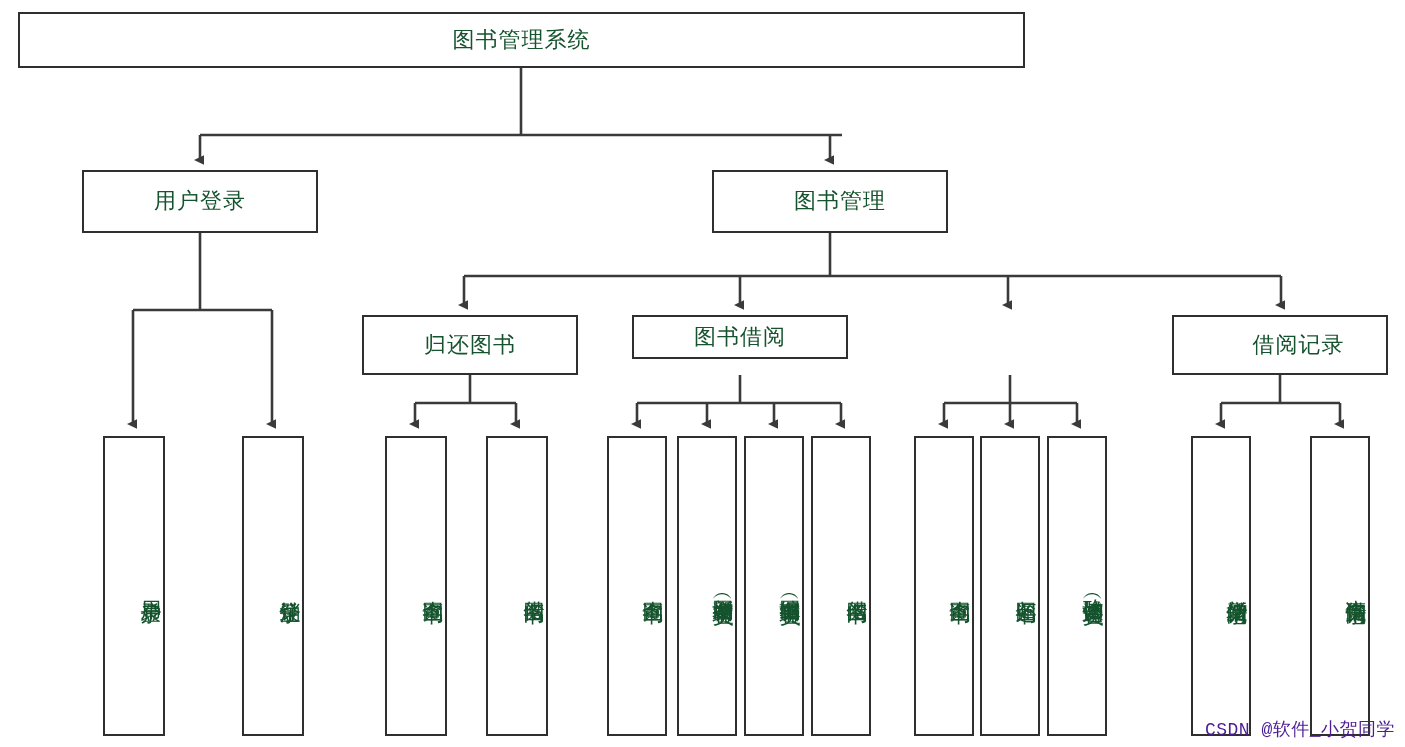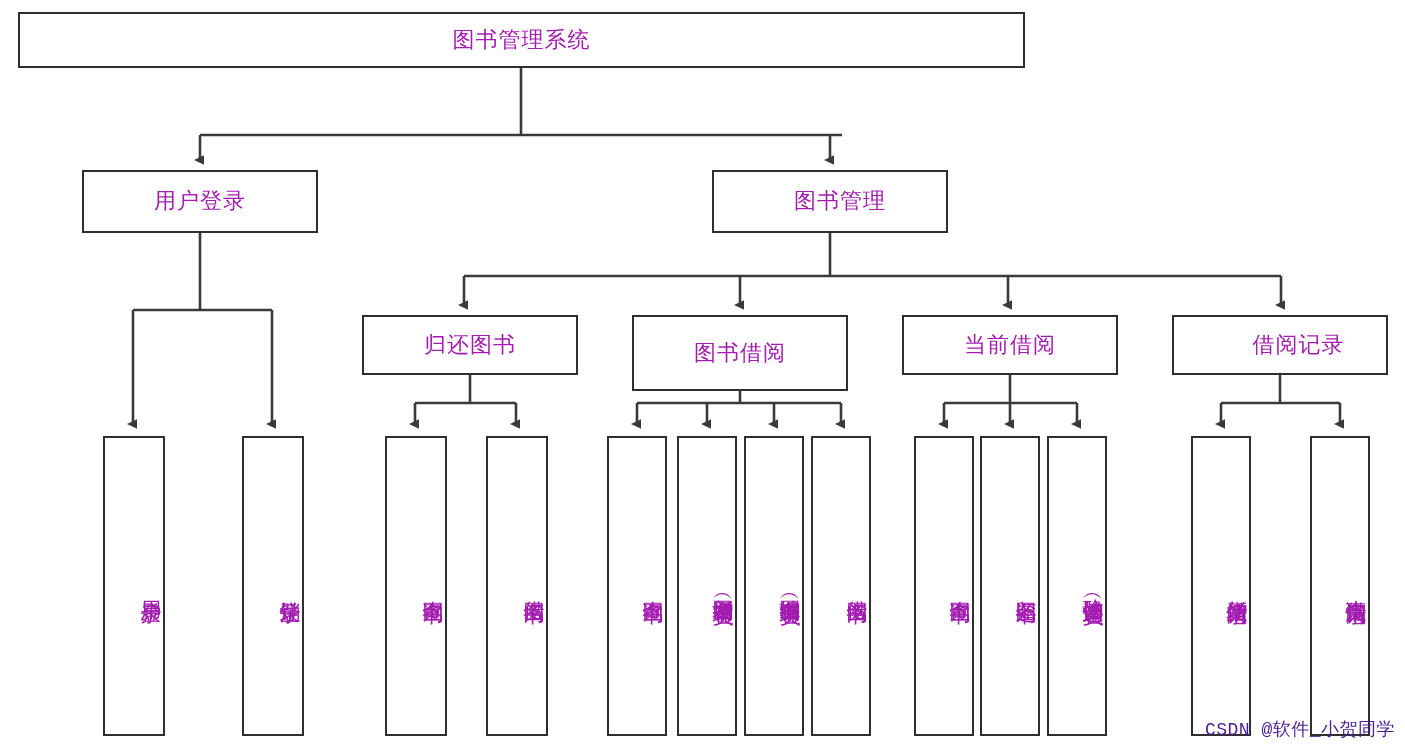--- a/index.html
+++ b/index.html
@@ -26,21 +26,21 @@
     pointer-events: none;
   }
   .node {
     position: absolute;
     box-sizing: border-box;
     background: #ffffff;
     border: 2px solid #2f2f2f;
     display: flex;
     align-items: center;
     justify-content: center;
-    color: #a21caf;
+    color: #14532d;
   }
   .node.h {
     font-size: 22px;
     letter-spacing: 1px;
     line-height: 1.2;
   }
   .node.v {
     writing-mode: vertical-rl;
     text-orientation: upright;
     font-size: 21px;
@@ -129,25 +129,22 @@
   <div class="node h" style="left:82px; top:170px; width:236px; height:63px;">
     <span>用户登录</span>
   </div>
   <div class="node h" style="left:712px; top:170px; width:236px; height:63px;padding-left:20px;">
     <span>图书管理</span>
   </div>
 
   <div class="node h" style="left:362px; top:315px; width:216px; height:60px;">
     <span>归还图书</span>
   </div>
-  <div class="node h" style="left:632px; top:315px; width:216px; height:76px;">
+  <div class="node h" style="left:632px; top:315px; width:216px; height:44px;">
     <span>图书借阅</span>
-  </div>
-  <div class="node h" style="left:902px; top:315px; width:216px; height:60px;">
-    <span>当前借阅</span>
   </div>
   <div class="node h" style="left:1172px; top:315px; width:216px; height:60px;padding-left:37px;">
     <span>借阅记录</span>
   </div>
 
   <div class="node v" style="left:103px; top:436px; width:62px; height:300px;">
     <span>用户登录</span>
   </div>
   <div class="node v" style="left:242px; top:436px; width:62px; height:300px;">
     <span>注销登录</span>

